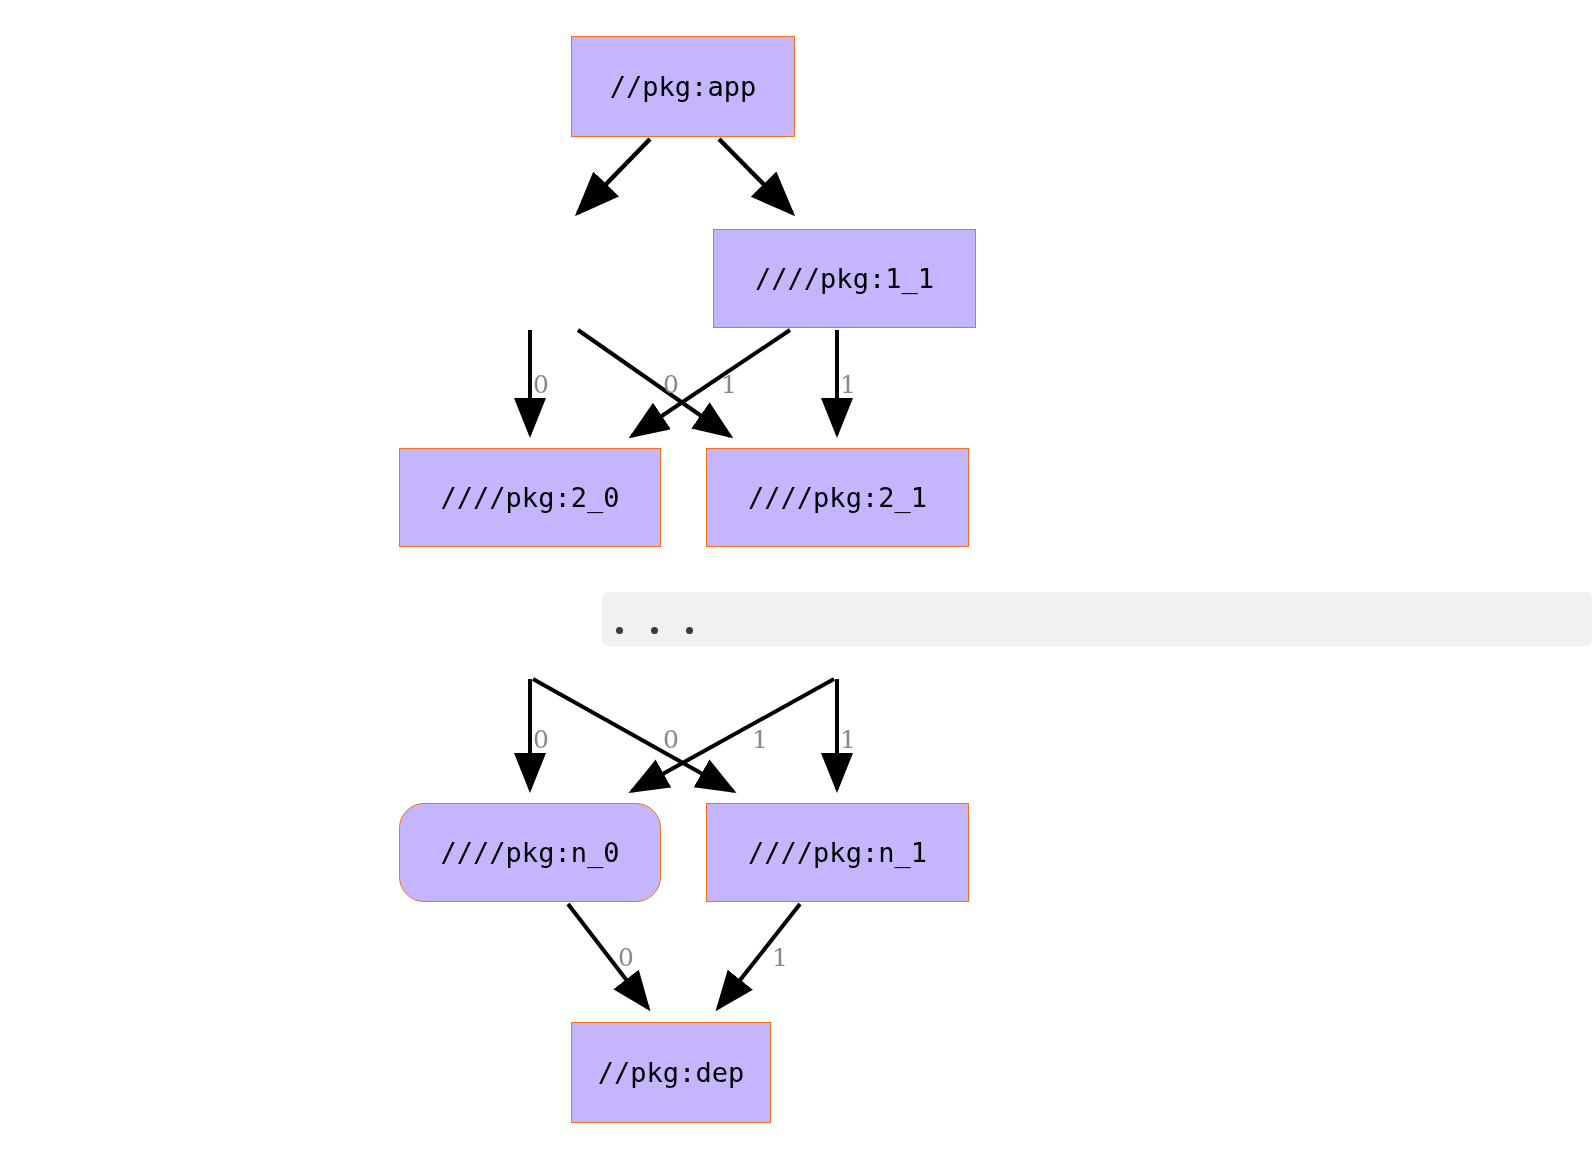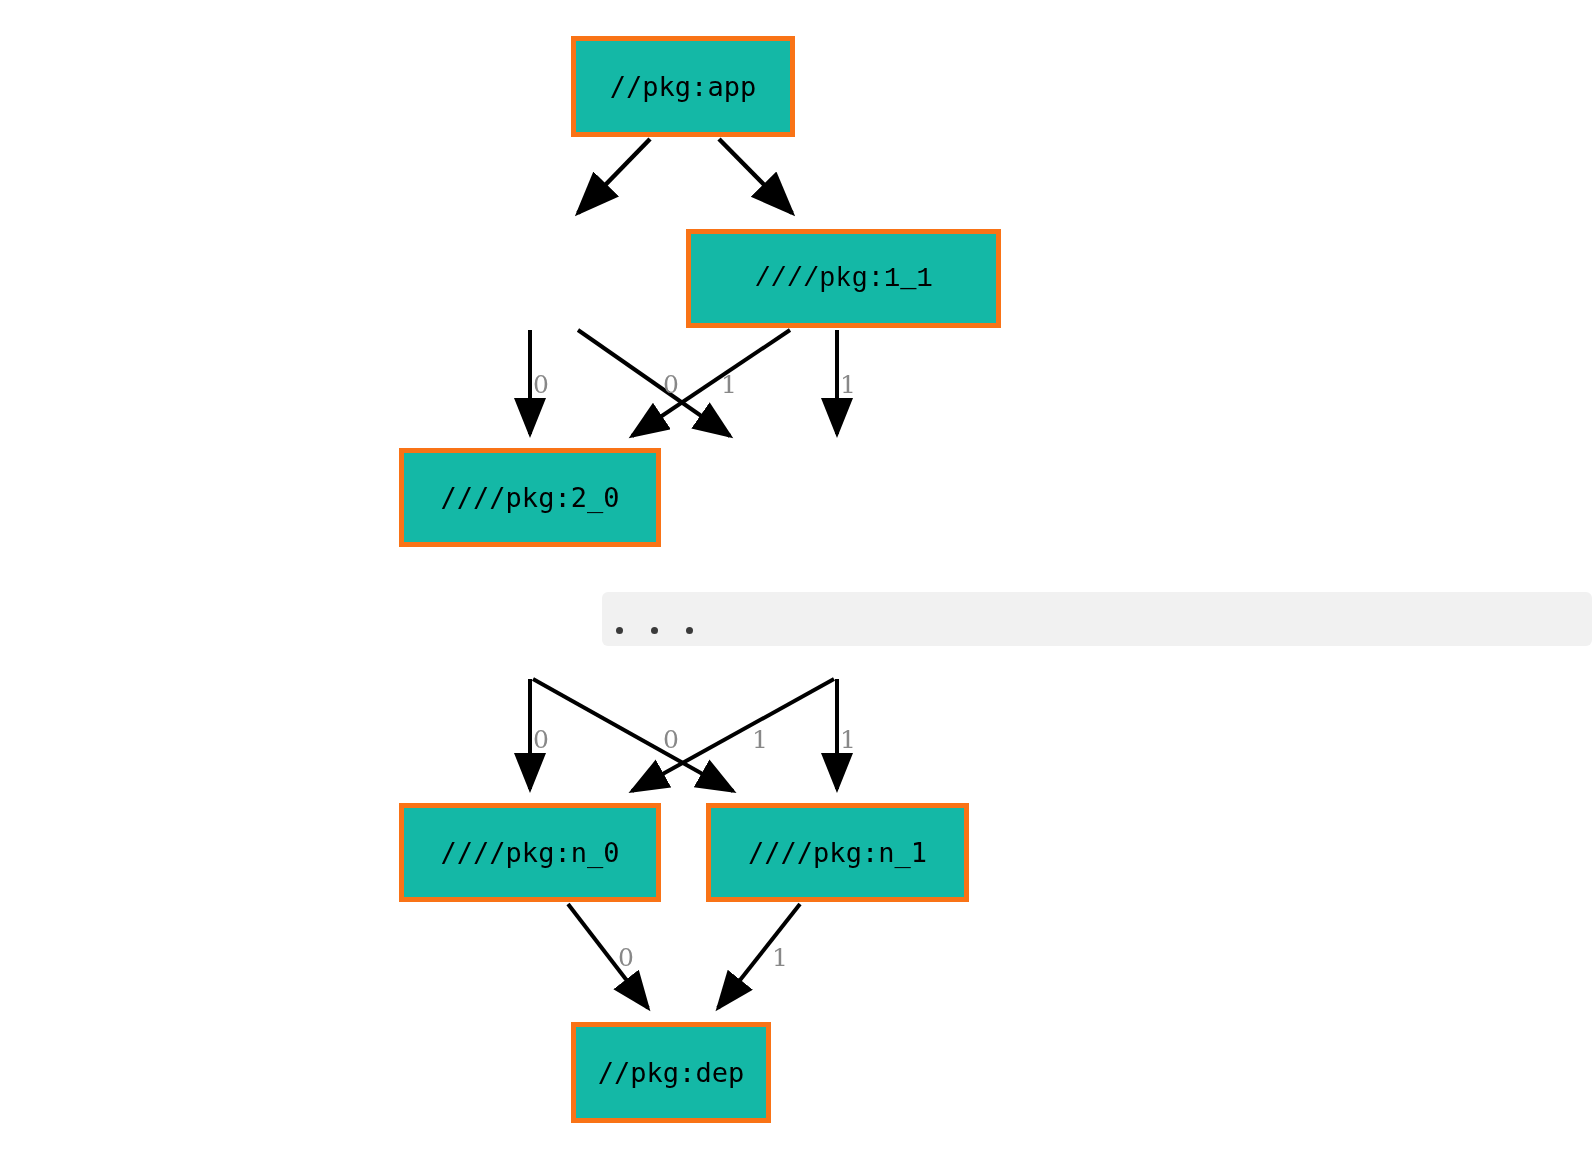--- a/index.html
+++ b/index.html
@@ -21,22 +21,22 @@
   #graph-svg {
     position: absolute;
     left: 0;
     top: 0;
     width: 1592px;
     height: 1162px;
   }
   .node-box {
     position: absolute;
     box-sizing: border-box;
-    background: #14b8a6;
-    border: 5px solid #f97316;
+    background: #c4b5fd;
+    border: 1px solid #f97316;
     display: flex;
     align-items: center;
     justify-content: center;
     color: #000000;
     font-family: "DejaVu Sans Mono", monospace;
     font-size: 27px;
     letter-spacing: 0px;
     white-space: nowrap;
   }
   .edge-label {
@@ -123,30 +123,33 @@
     <g>
       <line x1="800" y1="904" x2="718" y2="1008" stroke="#000000" stroke-width="4" marker-end="url(#arrow)"></line>
     </g>
   </svg>
 
   <div class="node-box" style="left:571px; top:36px; width:224px; height:101px;">
     <span>//pkg:app</span>
   </div>
 
 
-  <div class="node-box" style="left:686px; top:229px; width:315px; height:99px;font-family:Liberation Mono, monospace;">
+  <div class="node-box" style="left:713px; top:229px; width:263px; height:99px;">
     <span>////pkg:1_1</span>
   </div>
 
   <div class="node-box" style="left:399px; top:448px; width:262px; height:99px;">
     <span>////pkg:2_0</span>
   </div>
 
+  <div class="node-box" style="left:706px; top:448px; width:263px; height:99px;">
+    <span>////pkg:2_1</span>
+  </div>
 
-  <div class="node-box" style="left:399px; top:803px; width:262px; height:99px;">
+  <div class="node-box" style="left:399px; top:803px; width:262px; height:99px;border-radius:25px;">
     <span>////pkg:n_0</span>
   </div>
 
   <div class="node-box" style="left:706px; top:803px; width:263px; height:99px;">
     <span>////pkg:n_1</span>
   </div>
 
   <div class="node-box" style="left:571px; top:1022px; width:200px; height:101px;">
     <span>//pkg:dep</span>
   </div>

